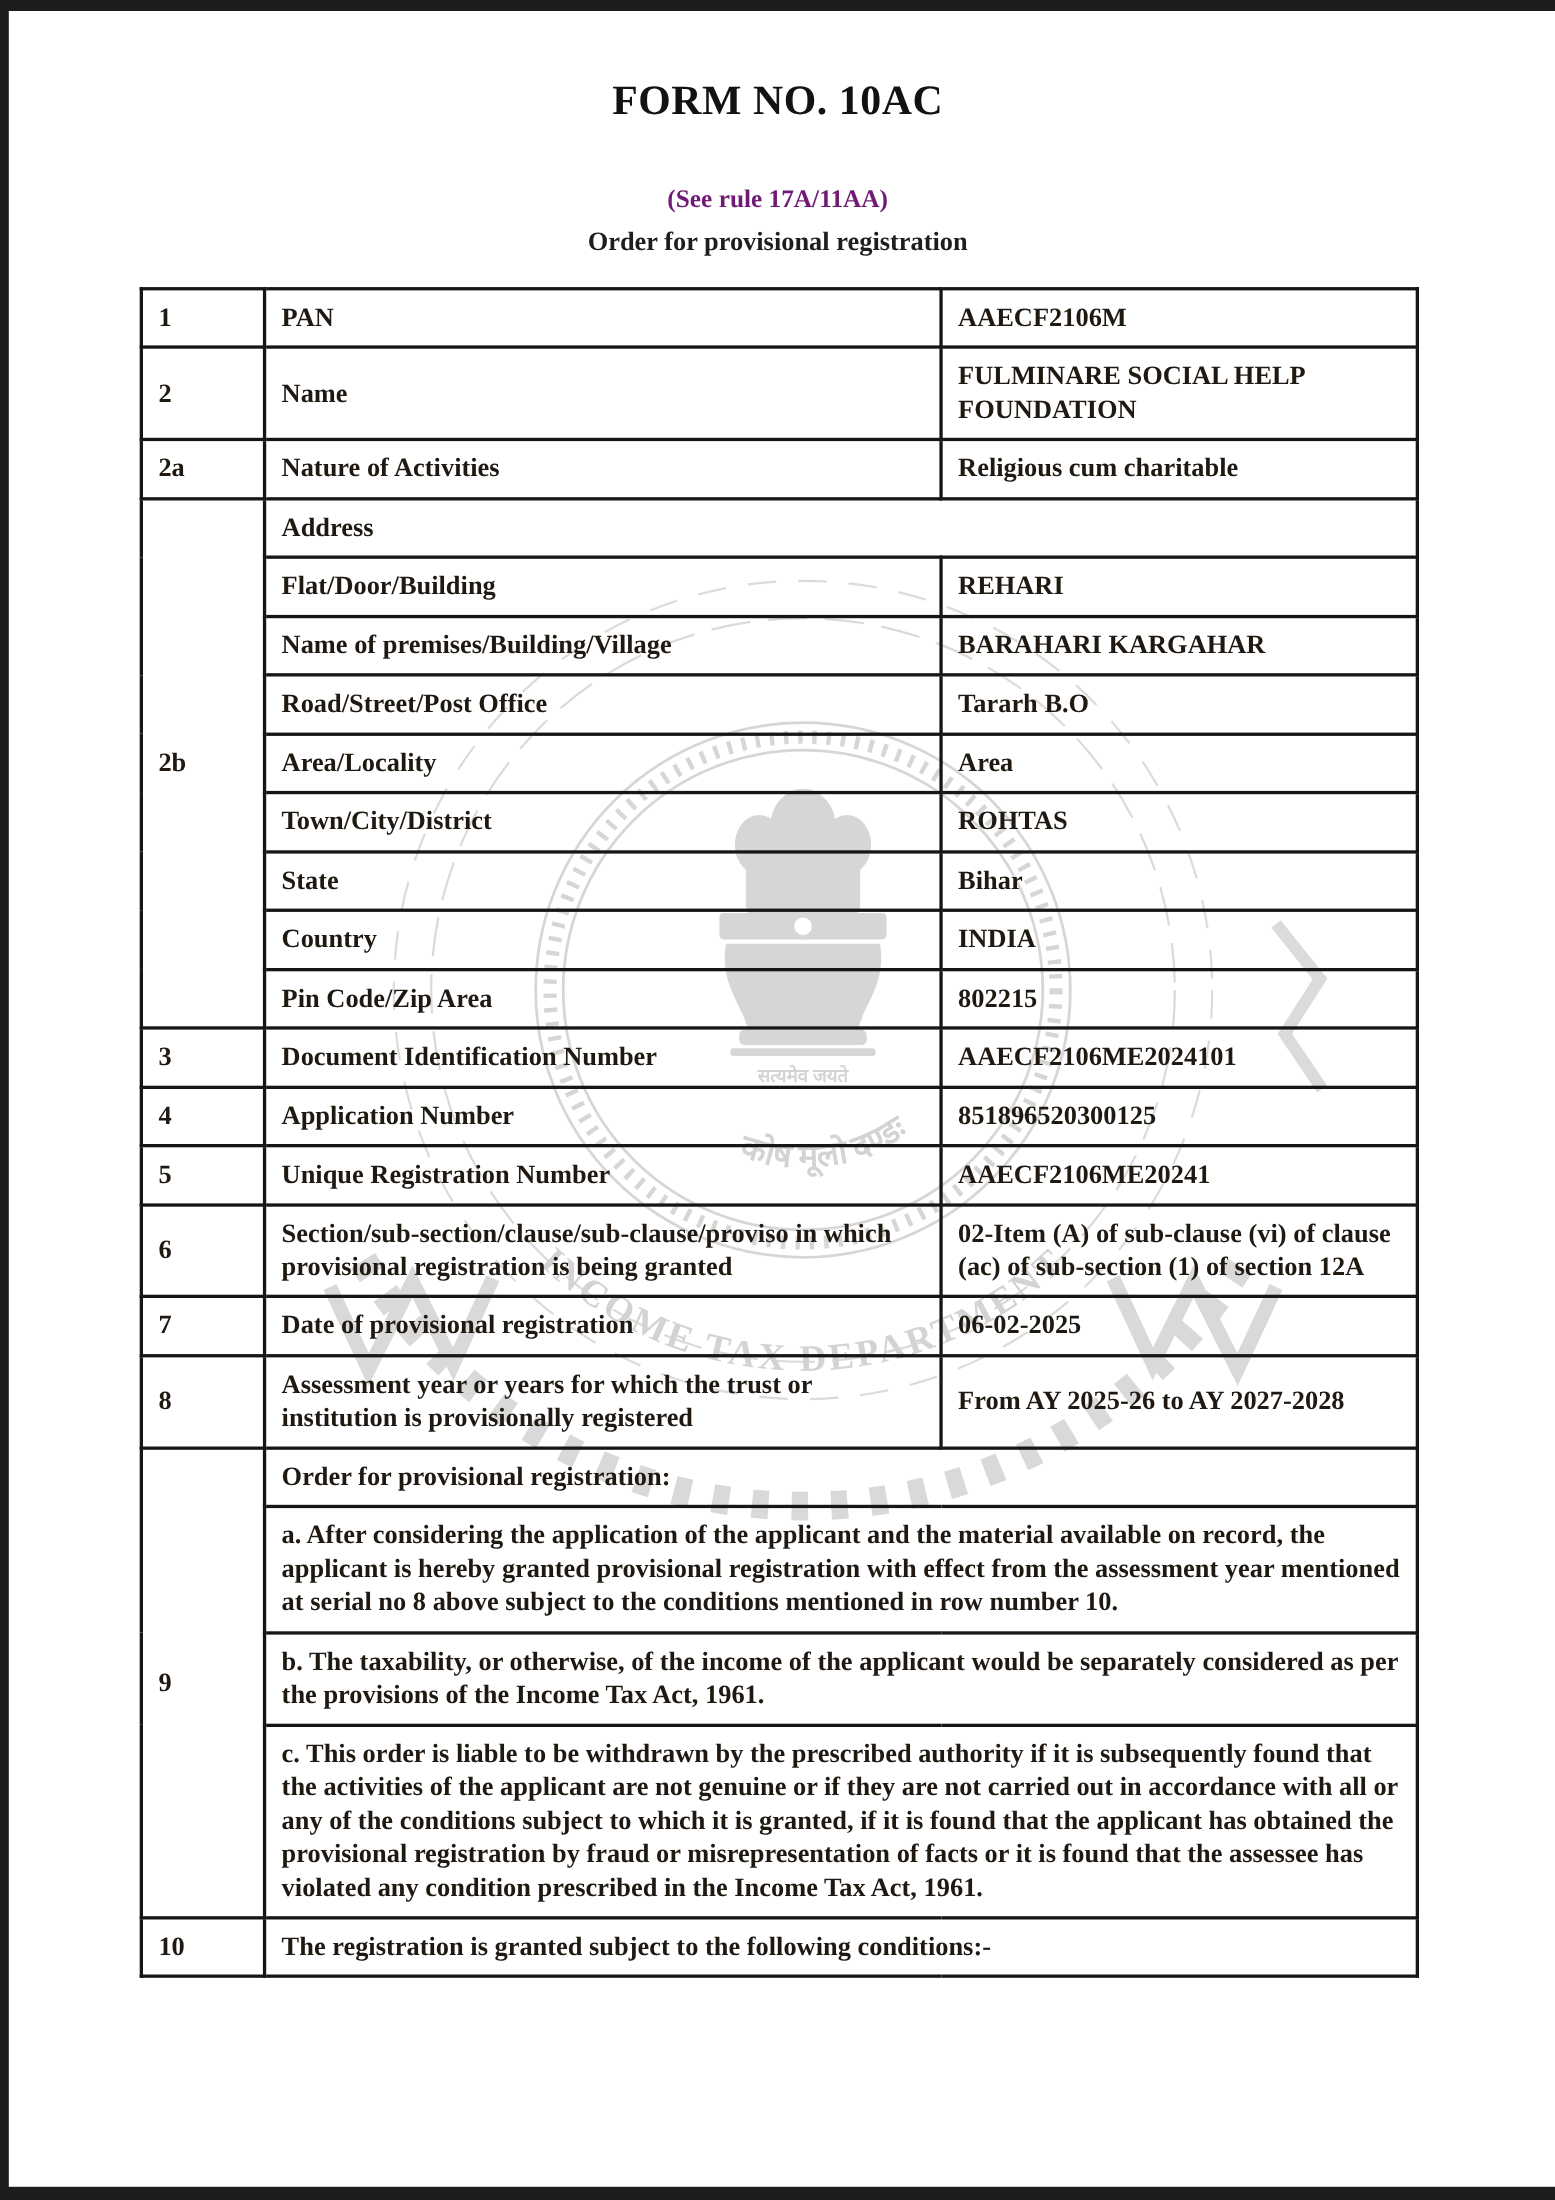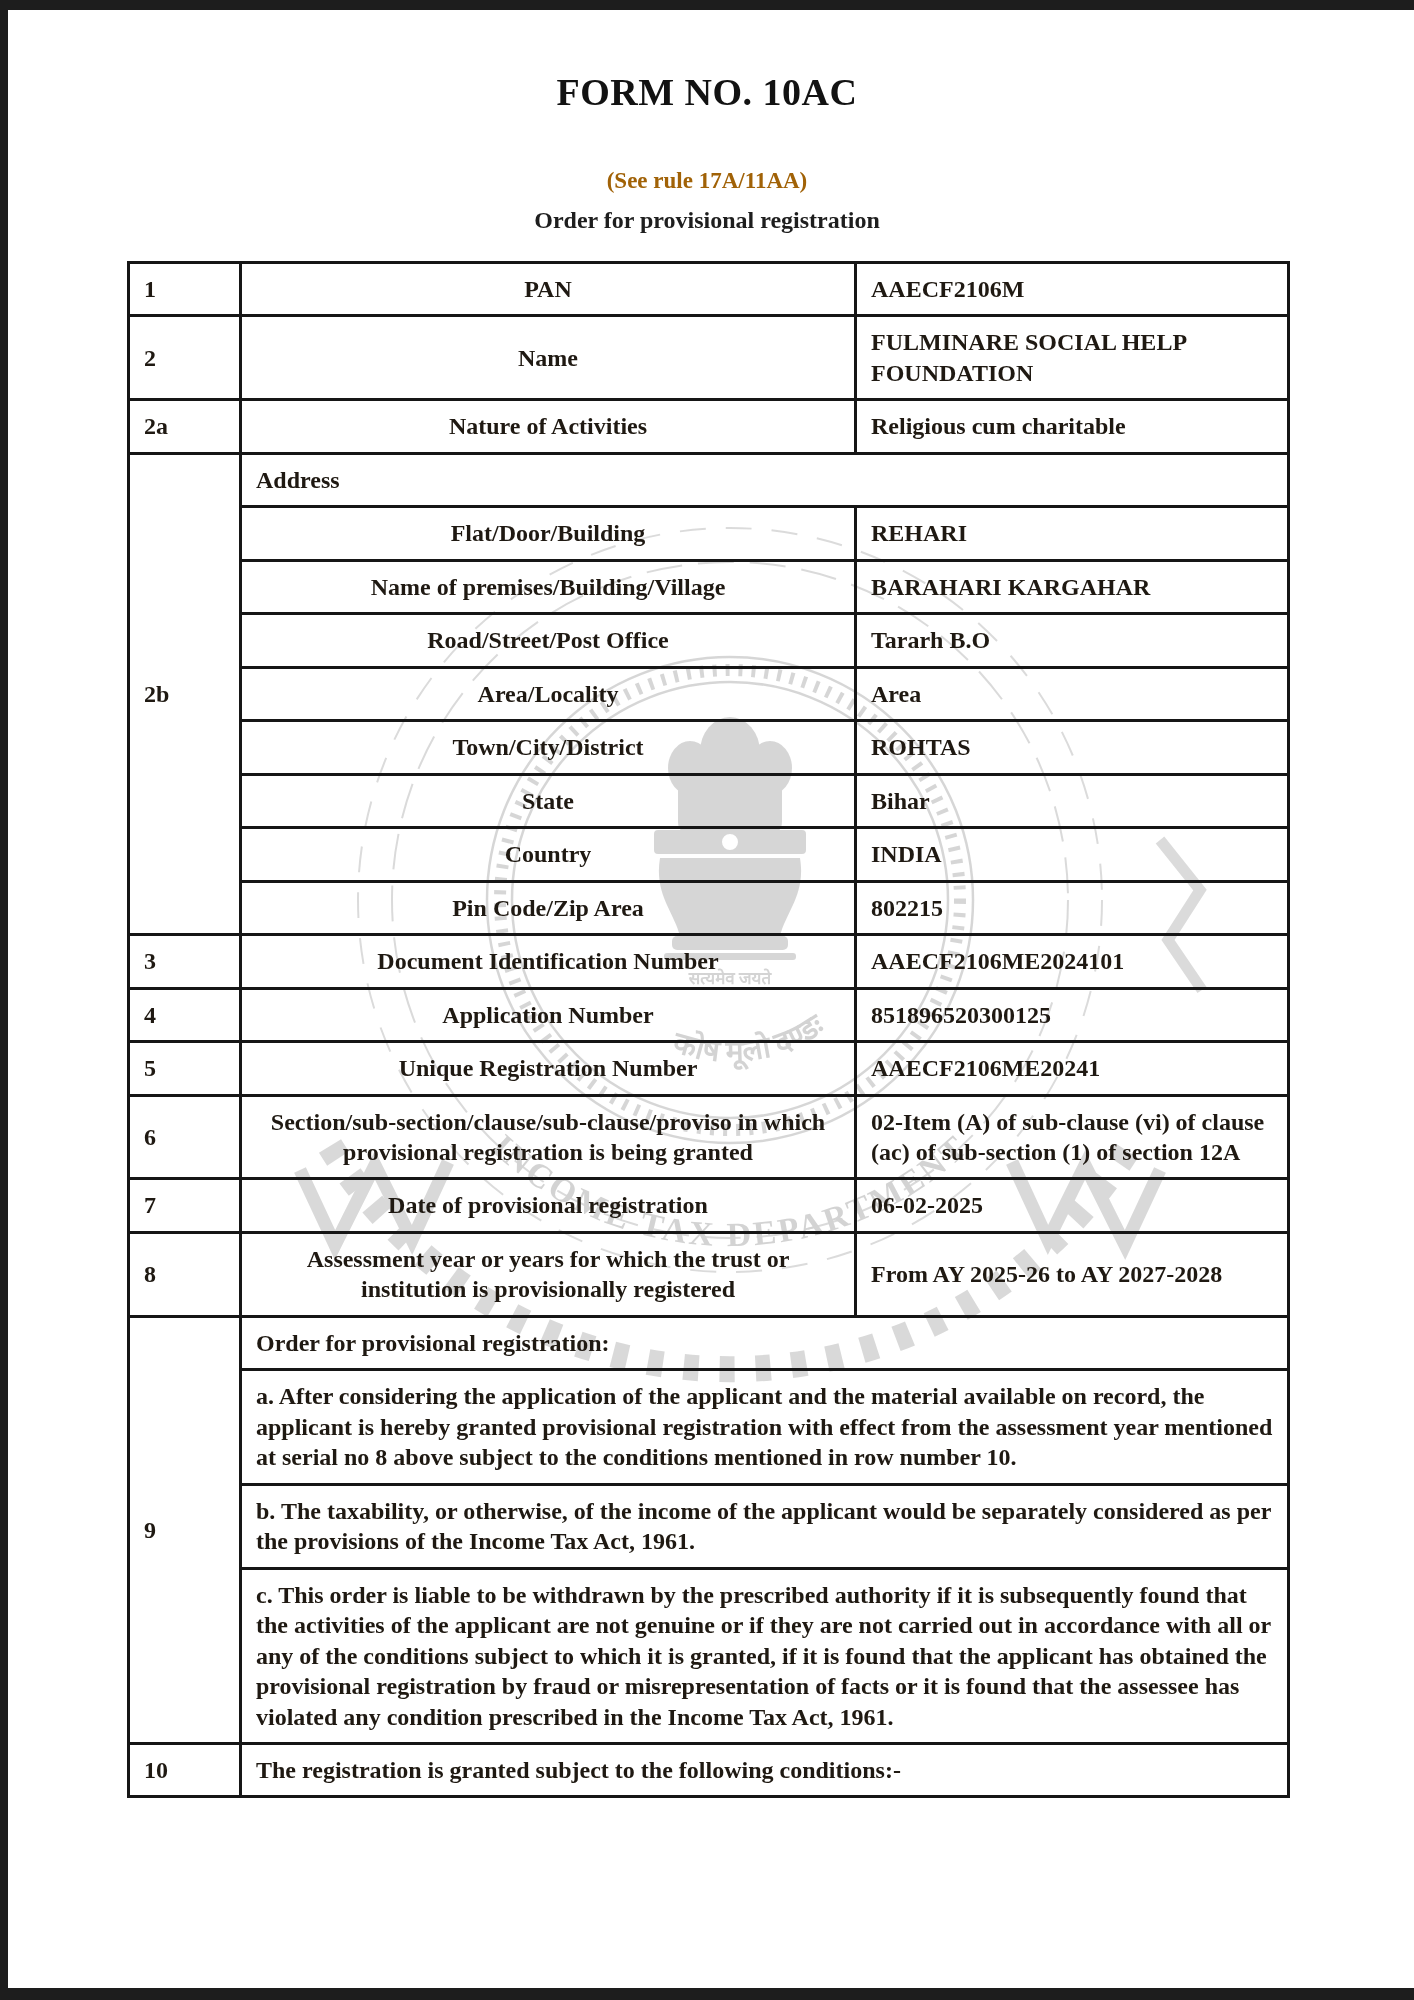--- a/index.html
+++ b/index.html
@@ -12,21 +12,21 @@
   }
   .edge-bar{position:absolute;background:#1d1d1d;}
   .edge-top{left:0;top:0;width:1414px;height:10px;}
   .edge-left{left:0;top:0;width:8px;height:2000px;}
   .edge-bottom{left:0;bottom:0;width:1414px;height:12px;}
 
   .doc-header{text-align:center;padding-top:42px;position:relative;z-index:2;margin-top:28px;}
   .doc-title{
     margin:0;font-size:38px;font-weight:bold;color:#121212;letter-spacing:.5px;
   }
-  .doc-sub1{margin:54px 0 0 0;font-size:23px;font-weight:600;color:#a16207;}
+  .doc-sub1{margin:54px 0 0 0;font-size:23px;font-weight:600;color:#701a75;}
   .doc-sub2{margin:13px 0 0 0;font-size:24px;font-weight:600;color:#1e1e1e;}
 
   
   .watermark{
     position:absolute;left:210px;top:380px;width:1040px;height:1040px;
     z-index:0;opacity:.42;pointer-events:none;
   }
   .watermark text{font-family:"Liberation Serif", serif;}
 
   
@@ -40,21 +40,21 @@
     border:3px solid #161616;
     padding:10px 14px;
     font-size:24px;font-weight:700;line-height:1.27;
     color:#1f1912;
     vertical-align:middle;
     word-wrap:break-word;
     background:transparent;
   }
   td.sn{padding-left:13px;}
   td.sn-top{vertical-align:top;padding-top:13px;}
-  td.label{padding-right:40px;text-align:center;}
+  td.label{padding-right:40px;}
   td.value{padding-right:48px;}
   td.para{padding:14px 14px 16px 14px;margin-left:28px;}
 </style>
 </head>
 <body>
 
 <div class="page">
   <div class="edge-bar edge-top"></div>
   <div class="edge-bar edge-left"></div>
   <div class="edge-bar edge-bottom"></div>

